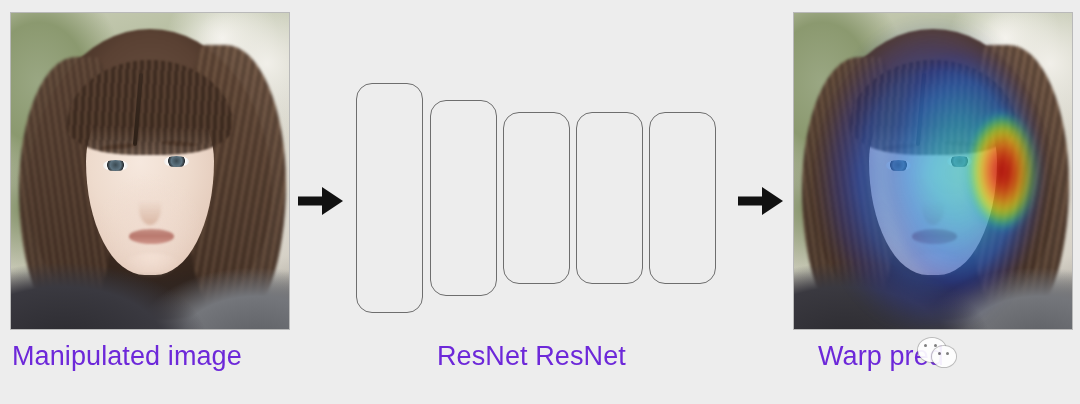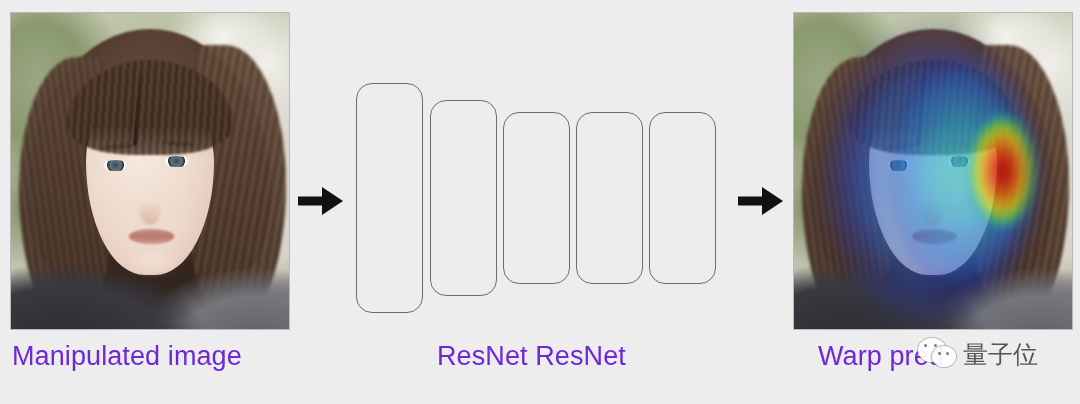--- a/index.html
+++ b/index.html
@@ -251,16 +251,15 @@
 
   <div class="watermark">
     <div class="wm-logo">
       <div class="wm-bub big"></div>
       <div class="wm-dot" style="left:6px;top:7px;"></div>
       <div class="wm-dot" style="left:16px;top:7px;"></div>
       <div class="wm-bub small"></div>
       <div class="wm-dot" style="left:20px;top:15px;"></div>
       <div class="wm-dot" style="left:28px;top:15px;"></div>
     </div>
-    <div class="wm-text">量子位</div>
   </div>
 
 </div>
 
 </body></html>

